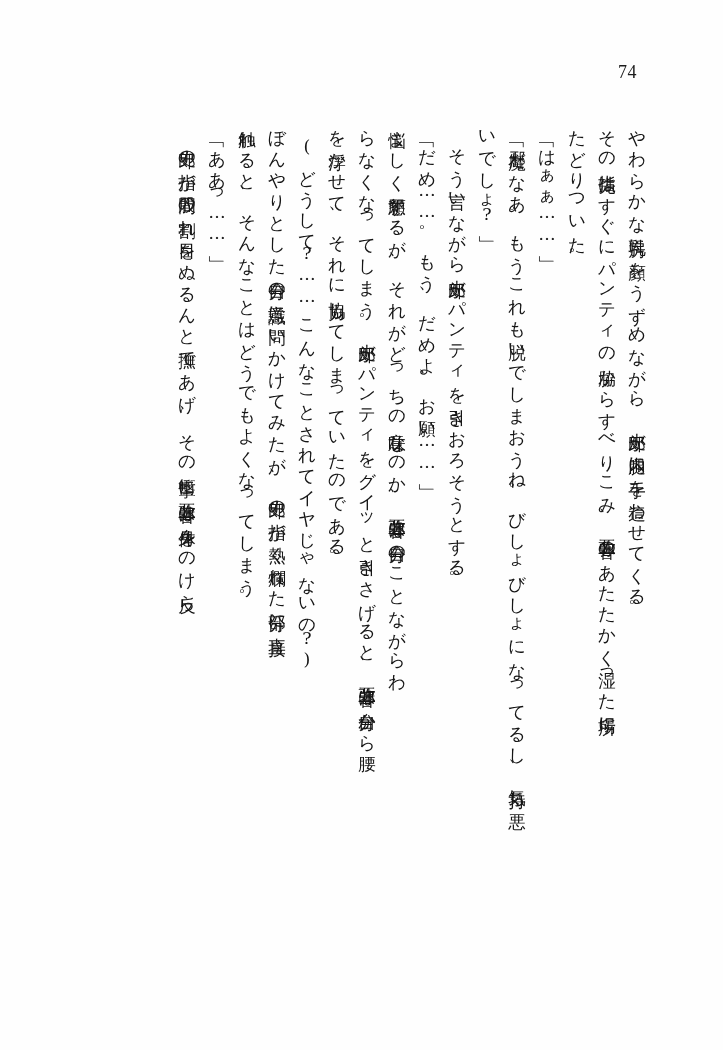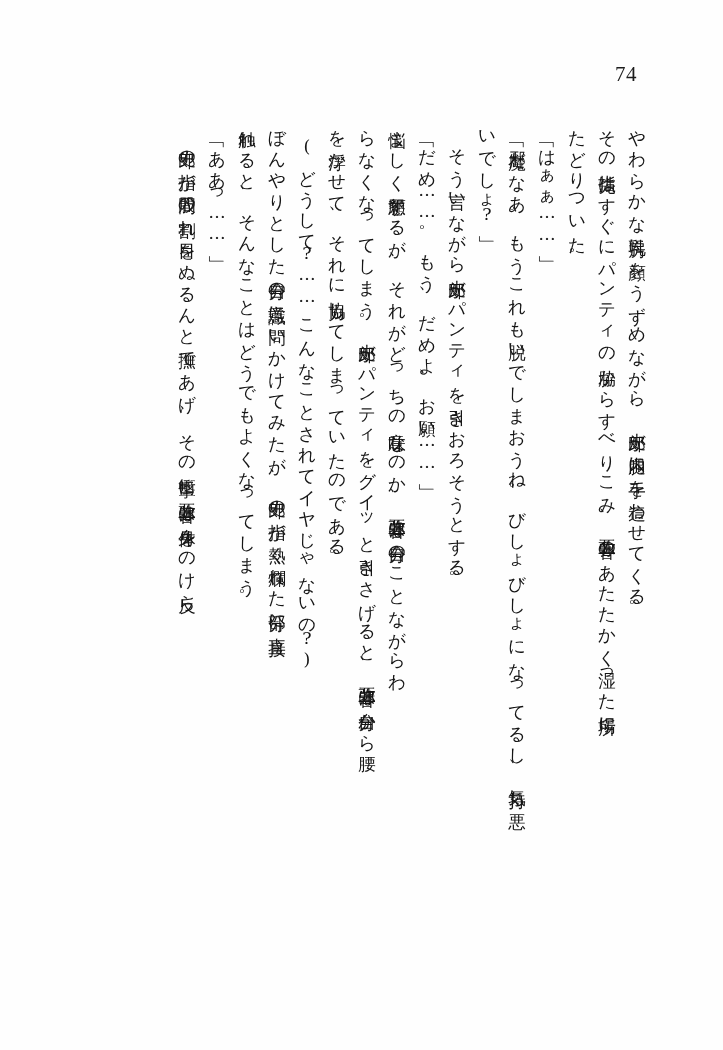--- a/index.html
+++ b/index.html
@@ -18,21 +18,21 @@
     position: relative;
     width: 723px;
     height: 1050px;
     background: #fefefe;
     box-sizing: border-box;
   }
   .page-number {
     position: absolute;
     top: 62px;
     right: 86px;
-    font-size: 21px;
+    font-size: 18px;
     font-family: "Liberation Serif", "DejaVu Serif", serif;
     letter-spacing: 0.5px;
     color: #1c1c1c;
   }
   .text-block {
     position: absolute;
     top: 118px;
     right: 78px;
     left: 78px;
     height: 880px;

